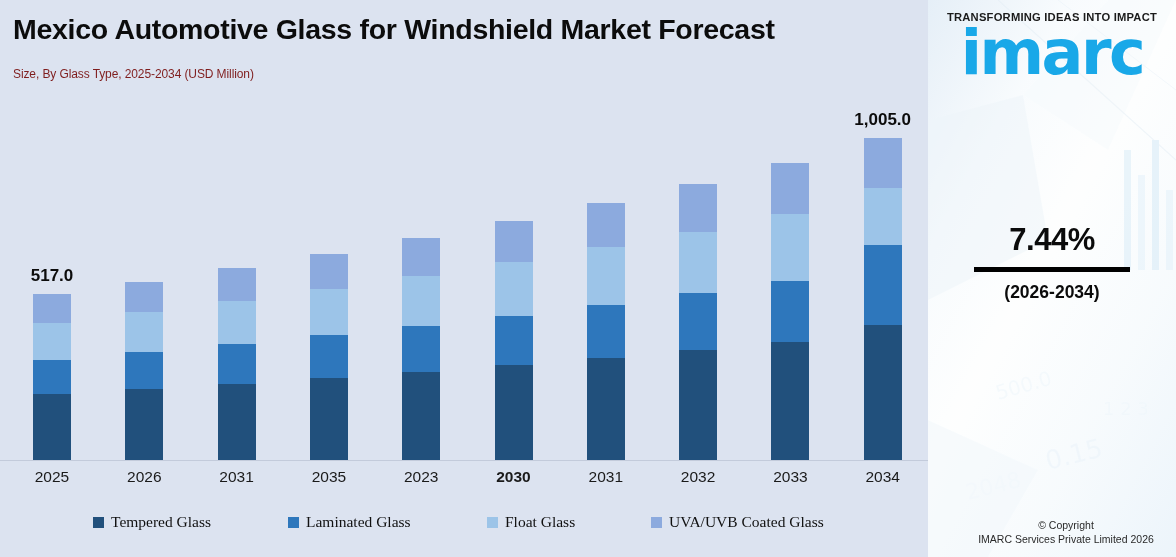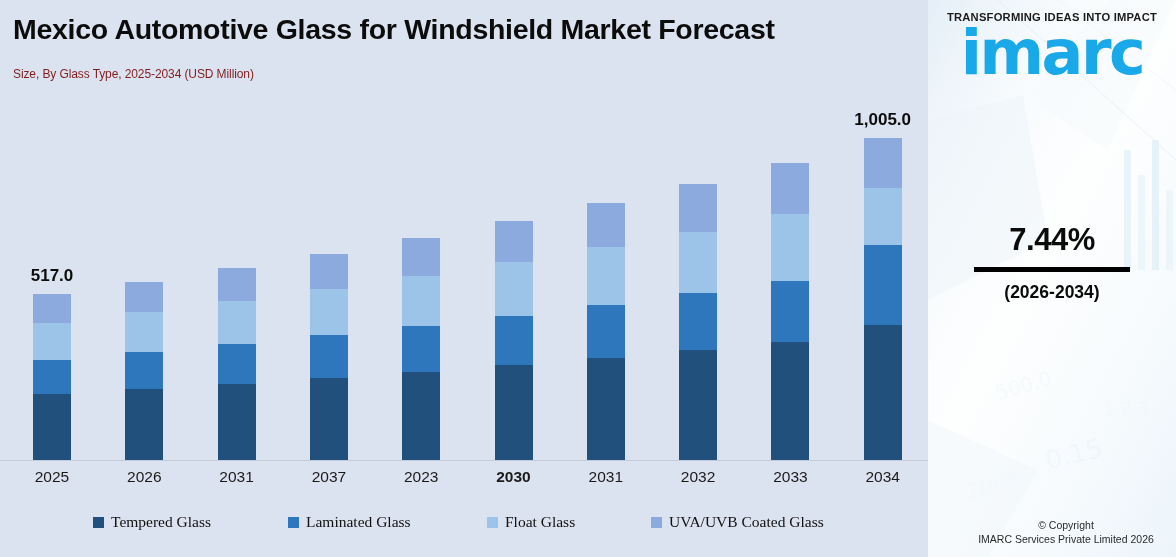--- a/index.html
+++ b/index.html
@@ -124,21 +124,21 @@
           <div class="seg" title="Laminated Glass 2027: 124" style="height: 39.7294px; background: rgb(46, 119, 188);"></div>
           <div class="seg" title="Tempered Glass 2027: 238" style="height: 76.2547px; background: rgb(33, 80, 124);"></div>
         </div>
         <div class="x-label" style="left: 201.6px;">2031</div>
         <div class="bar-group" style="left: 309.9px;">
           <div class="seg" title="UVA/UVB Coated Glass 2028: 111" style="height: 35.5642px; background: rgb(140, 170, 222);"></div>
           <div class="seg" title="Float Glass 2028: 144" style="height: 46.1373px; background: rgb(156, 196, 232);"></div>
           <div class="seg" title="Laminated Glass 2028: 133" style="height: 42.6129px; background: rgb(46, 119, 188);"></div>
           <div class="seg" title="Tempered Glass 2028: 256" style="height: 82.0219px; background: rgb(33, 80, 124);"></div>
         </div>
-        <div class="x-label" style="left: 293.9px;">2037</div>
+        <div class="x-label" style="left: 293.9px;">2035</div>
         <div class="bar-group" style="left: 402.2px;">
           <div class="seg" title="UVA/UVB Coated Glass 2029: 119" style="height: 38.1274px; background: rgb(140, 170, 222);"></div>
           <div class="seg" title="Float Glass 2029: 155" style="height: 49.6617px; background: rgb(156, 196, 232);"></div>
           <div class="seg" title="Laminated Glass 2029: 143" style="height: 45.8169px; background: rgb(46, 119, 188);"></div>
           <div class="seg" title="Tempered Glass 2029: 275" style="height: 88.1095px; background: rgb(33, 80, 124);"></div>
         </div>
         <div class="x-label" style="left: 386.2px;">2023</div>
         <div class="bar-group" style="left: 494.5px;">
           <div class="seg" title="UVA/UVB Coated Glass 2030: 128" style="height: 41.0109px; background: rgb(140, 170, 222);"></div>
           <div class="seg" title="Float Glass 2030: 167" style="height: 53.5065px; background: rgb(156, 196, 232);"></div>

